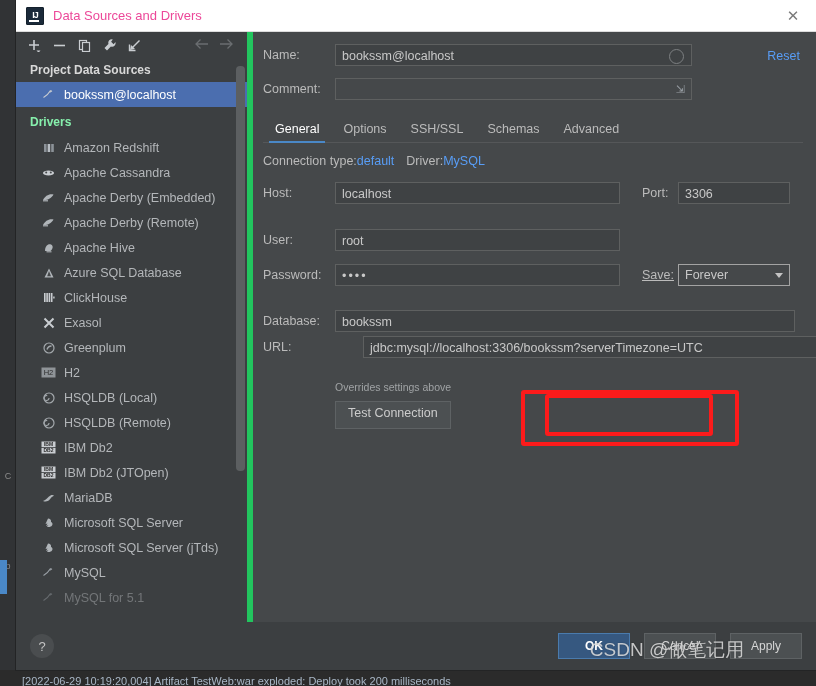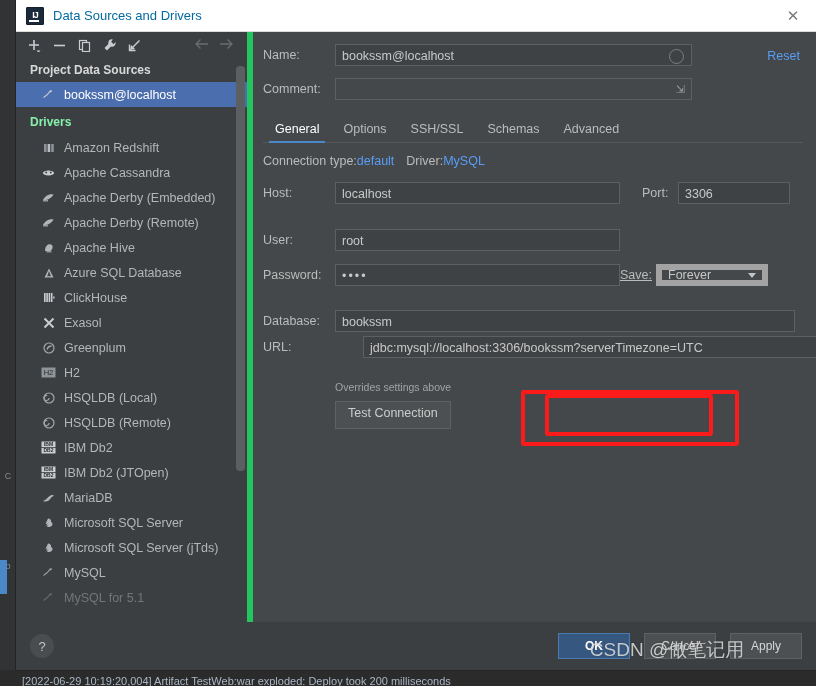--- a/index.html
+++ b/index.html
@@ -128,21 +128,21 @@
   }
   .ij-logo::after {
     content: "";
     position: absolute;
     left: 2px; bottom: 2px;
     width: 10px; height: 2px;
     background: #ffffff;
   }
   #title-text {
     margin-left: 9px;
-    color: #0369a1;
+    color: #ec4899;
     font-size: 13px;
   }
   #title-close {
     position: absolute;
     right: 0; top: 0;
     width: 46px; height: 31px;
     display: flex; align-items: center; justify-content: center;
     color: #7a7a7a;
     font-size: 15px;
     cursor: pointer;
@@ -352,28 +352,28 @@
 
   
   #row-user { left: 10px; top: 197px; }
   #user-label { width: 72px; }
   #user-field { width: 285px; }
 
   
   #row-pass { left: 10px; top: 232px; }
   #pass-label { width: 72px; }
   #pass-field { width: 285px; letter-spacing: 2px; }
-  #save-label { width: 36px; text-decoration: underline; }
+  #save-label { margin-left: 22px; width: 36px; text-decoration: underline; }
   #save-combo {
     width: 112px;
     display: flex;
     align-items: center;
     justify-content: space-between;
     background: #45484a;
-    border: 6px solid #a3a3a3;
+    border: 1px solid #a3a3a3;
     height: 22px;
     box-sizing: border-box;
     padding: 0 6px;
     color: #c8c8c8;
     font-size: 12.5px;
     cursor: pointer;
   }
   .caret {
     width: 0; height: 0;
     border-left: 4px solid transparent;

